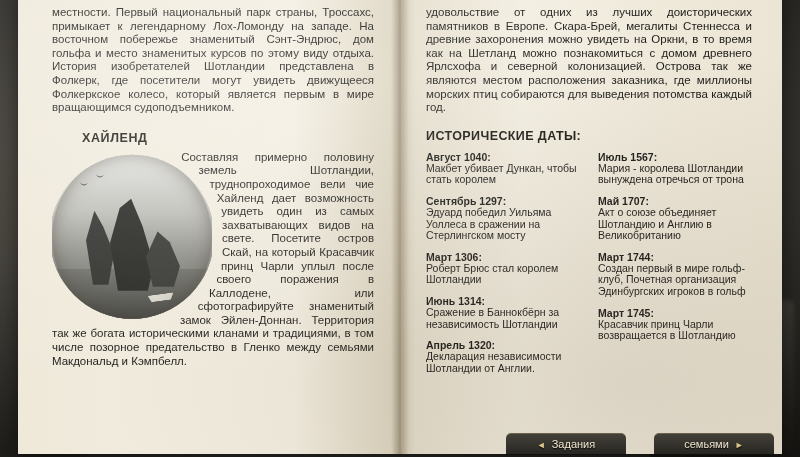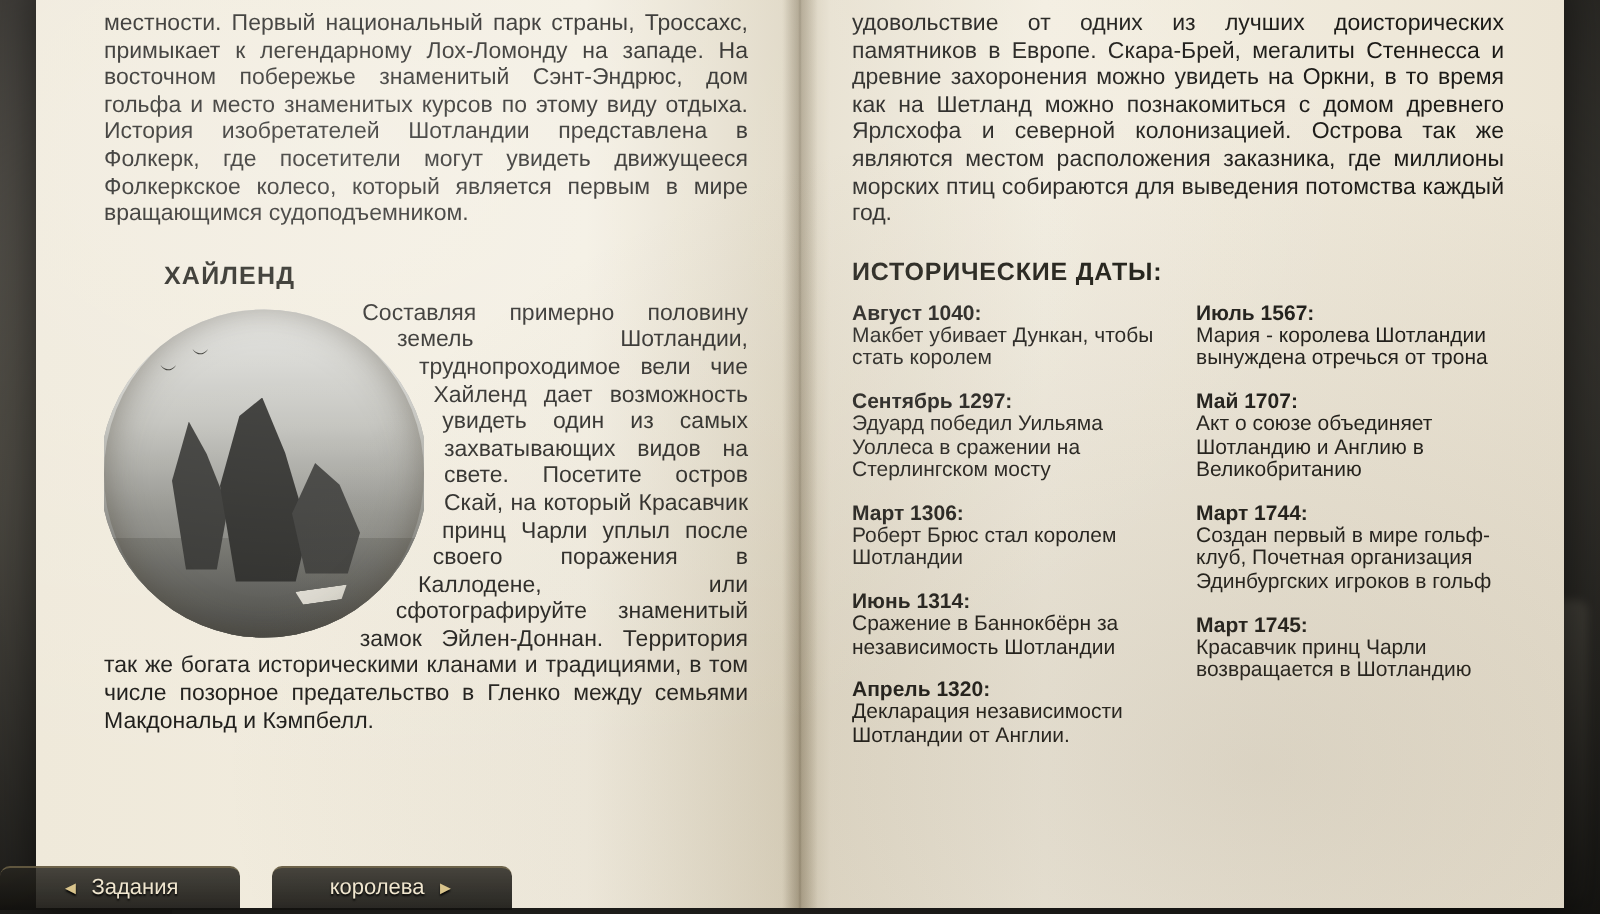--- a/index.html
+++ b/index.html
@@ -172,23 +172,23 @@
     color: #1b1a17;
     line-height: 11.6px;
   }
 
   
   .bottom-bar {
     position: absolute;
     left: 0; right: 0; bottom: 0;
     height: 28px;
     display: flex;
-    justify-content: flex-start;
+    justify-content: flex-end;
     align-items: flex-end;
-    gap: 16px;
+    gap: 28px;
     padding: 0 26px 2px 0;
   }
   .bar-button {
     position: relative;
     min-width: 92px;
     text-align: center;
     padding: 4px 14px 5px;
     font-size: 11px;
     color: #f0e6cf;
     text-shadow: 0 1px 1px rgba(0,0,0,.9);
@@ -288,17 +288,17 @@
         </div>
       </div>
     </div>
   </div>
 
   <div class="bottom-bar">
     <div class="bar-button">
       <span class="chev">◄</span><span>Задания</span>
     </div>
     <div class="bar-button right">
-      <span>королева</span><span class="chev">►</span>
+      <span>семьями</span><span class="chev">►</span>
     </div>
   </div>
 
 </div>
 
 </body></html>

